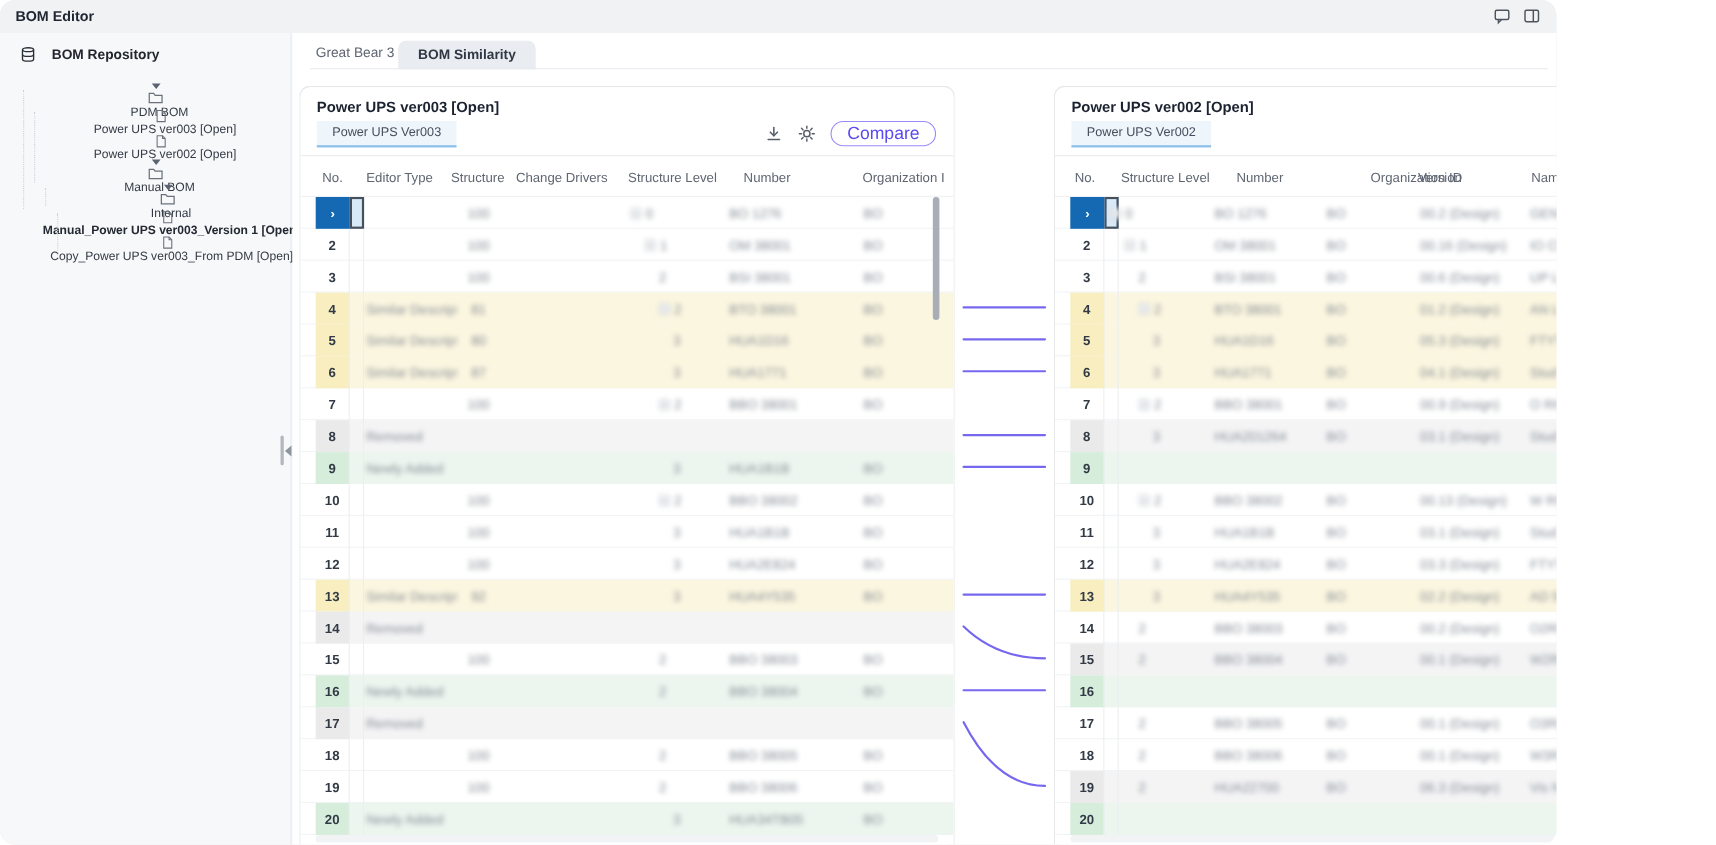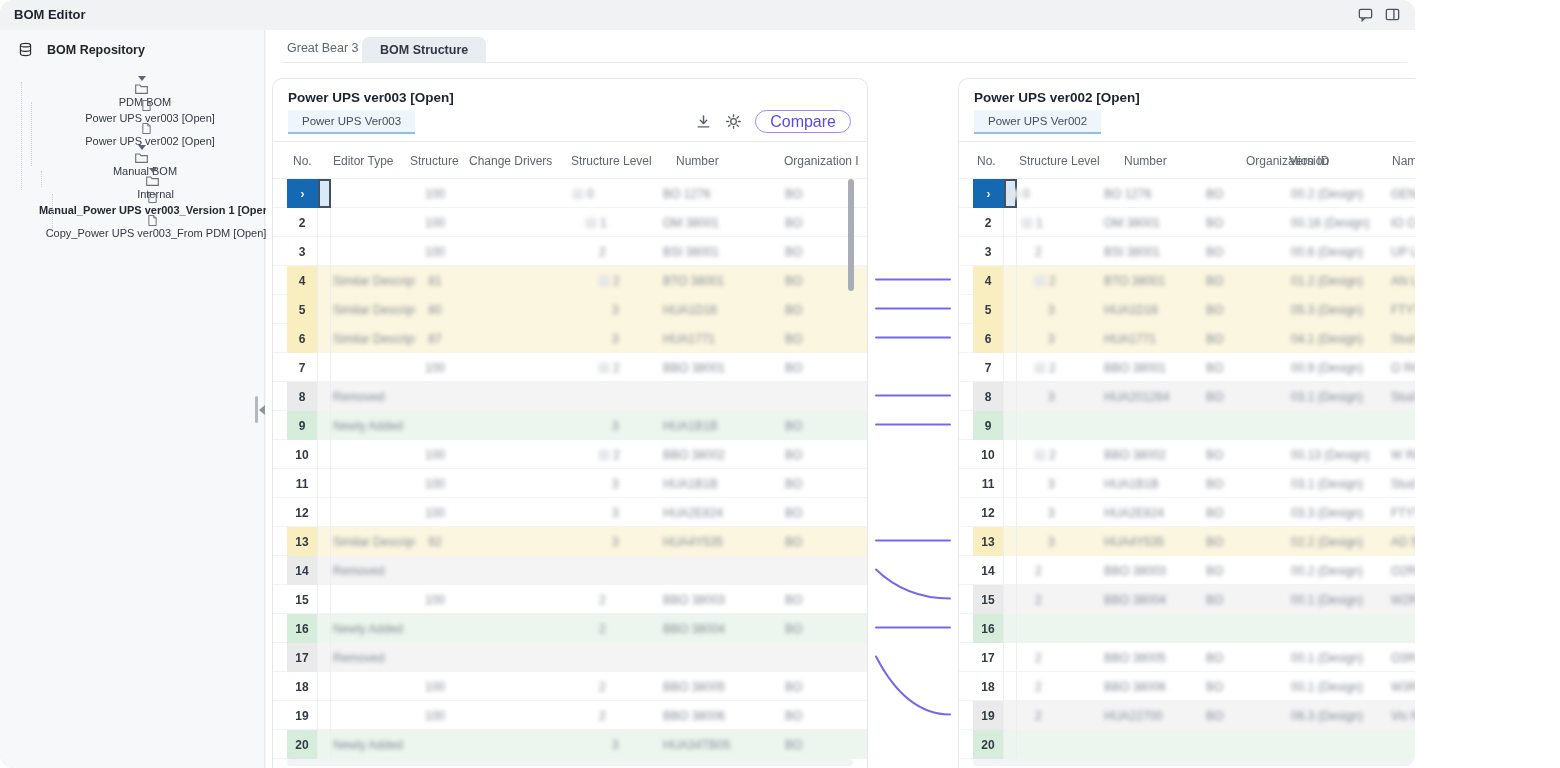--- a/index.html
+++ b/index.html
@@ -148,21 +148,21 @@
     <div class="guide" style="left:52px;top:164px;height:38px;"></div>
   </aside>
 
   <div class="collapse-handle">
     <div class="bar"></div>
     <div class="tri"></div>
   </div>
 
   <main class="main">
     <span class="tab-inactive">Great Bear 3</span>
-    <div class="tab-active">BOM Structure</div>
+    <div class="tab-active">BOM Similarity</div>
     <div class="tabs-line"></div>
 
     <section class="card" style="left:6px;width:596px;">
       <div class="card-title">Power UPS ver003 [Open]</div>
       <div class="subtab">Power UPS Ver003</div>
       <div class="card-actions">
         <svg class="act-ic" viewBox="0 0 18 18" fill="none" stroke="currentColor" stroke-width="1.5" stroke-linecap="round" stroke-linejoin="round">
           <path d="M9 3v8"></path>
             <path d="M5.6 7.6 9 11l3.4-3.4"></path>
             <path d="M3.5 14.7h11"></path>

